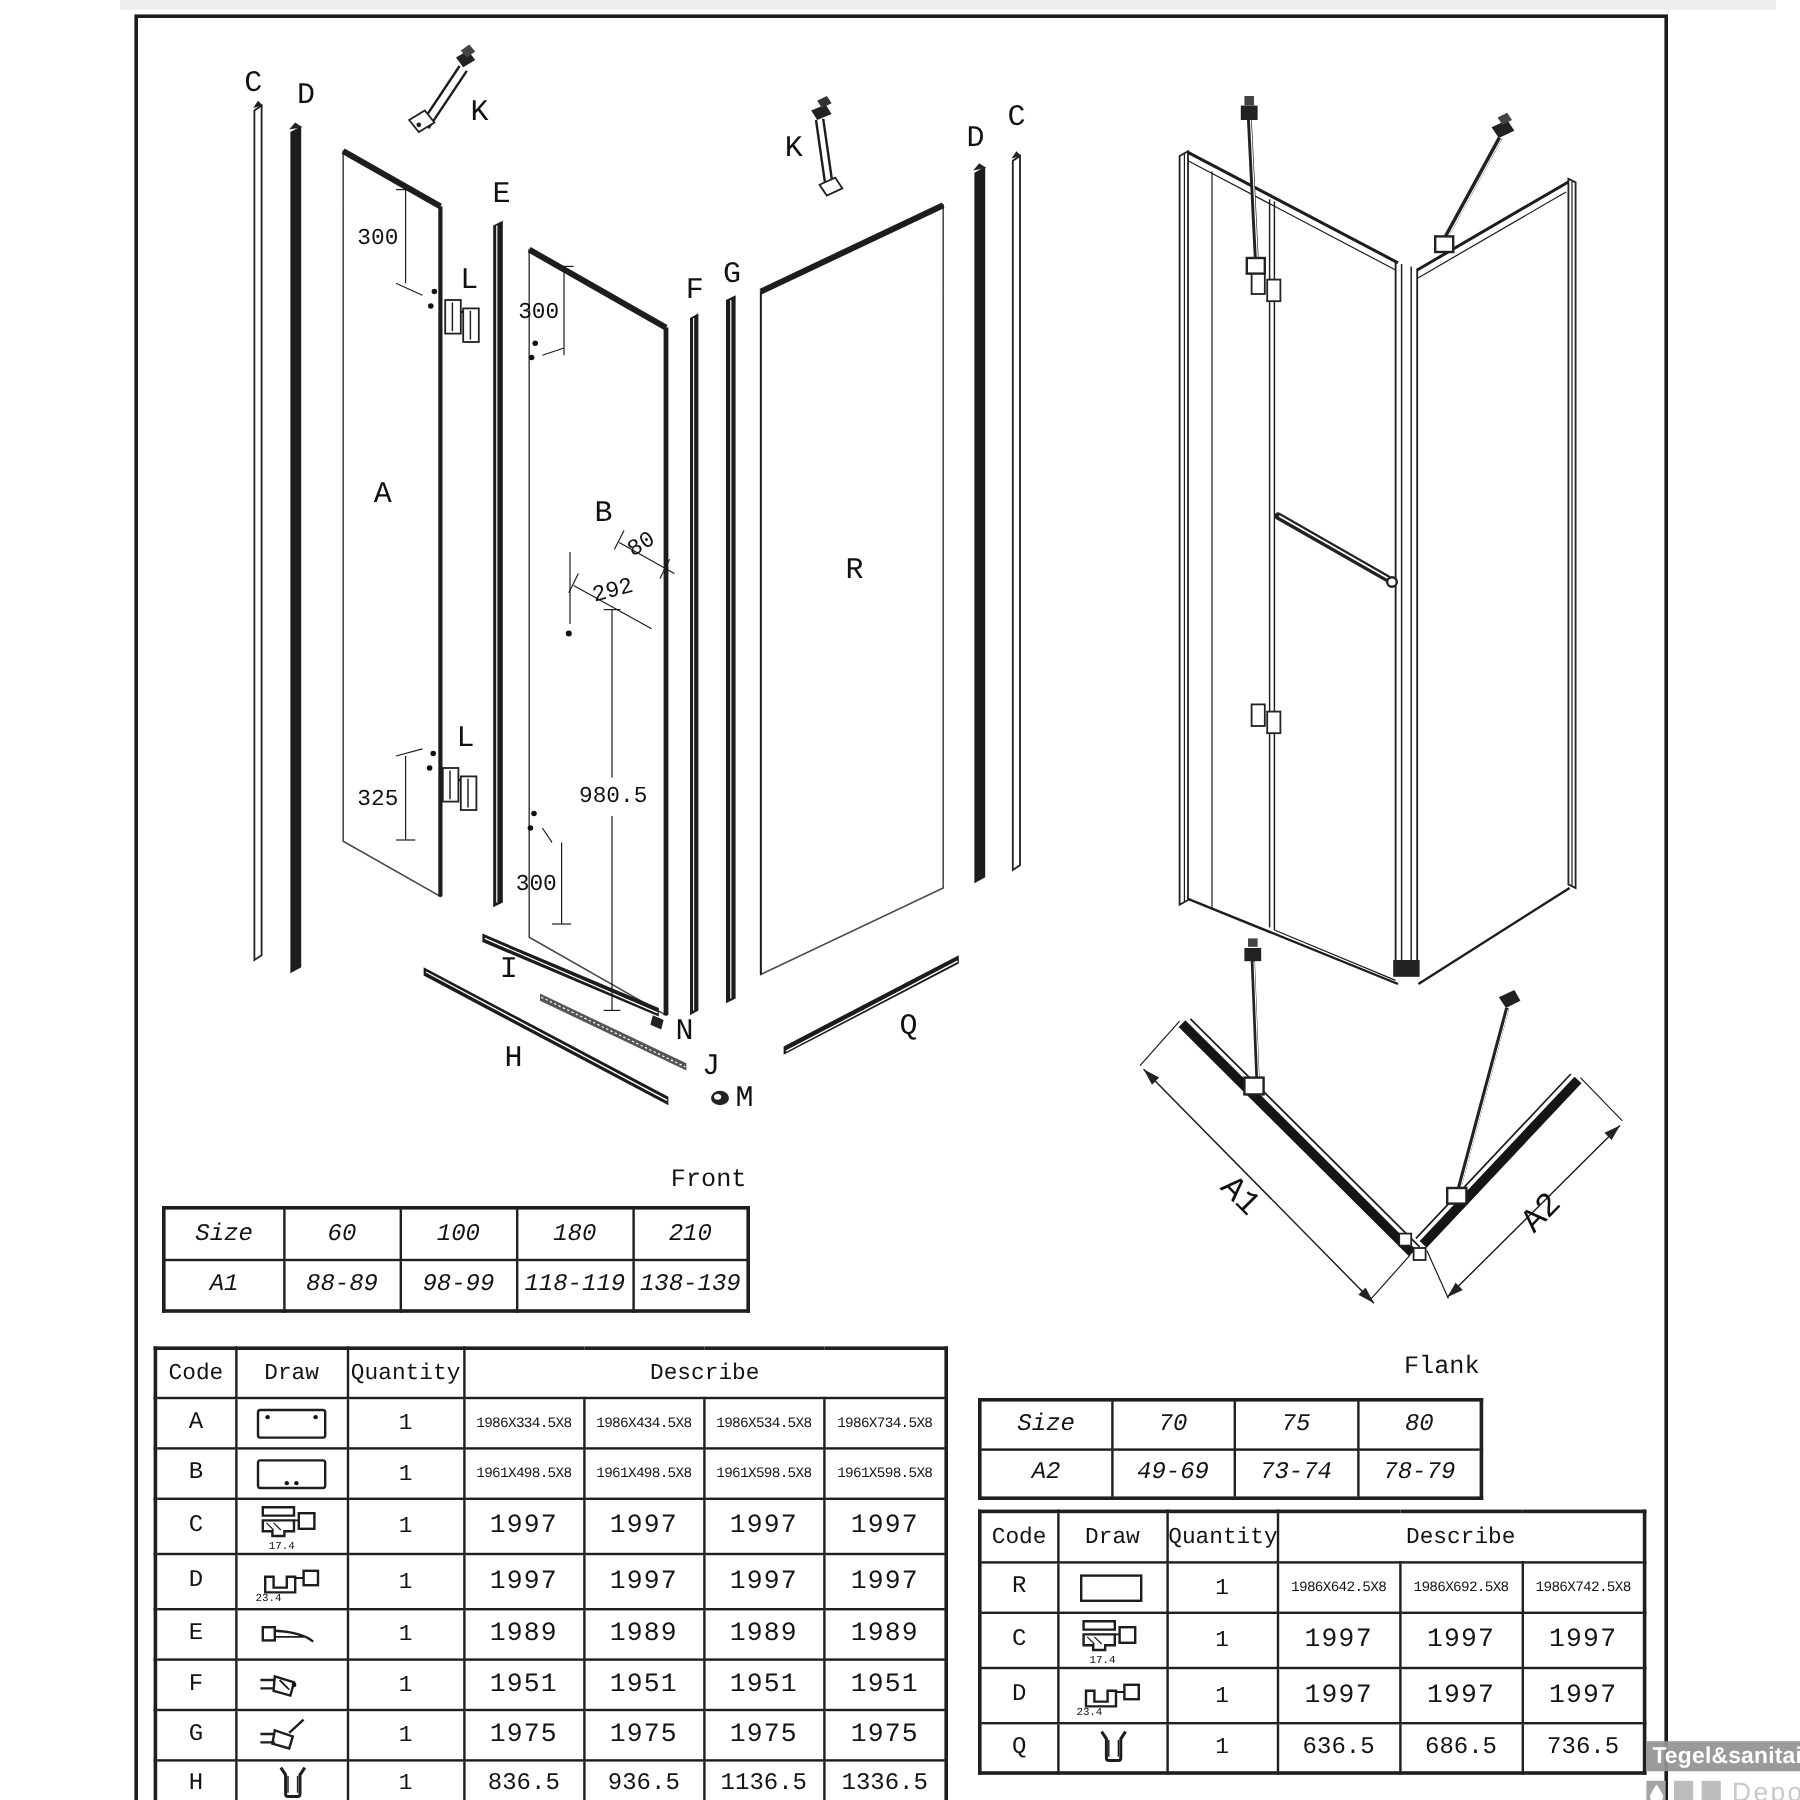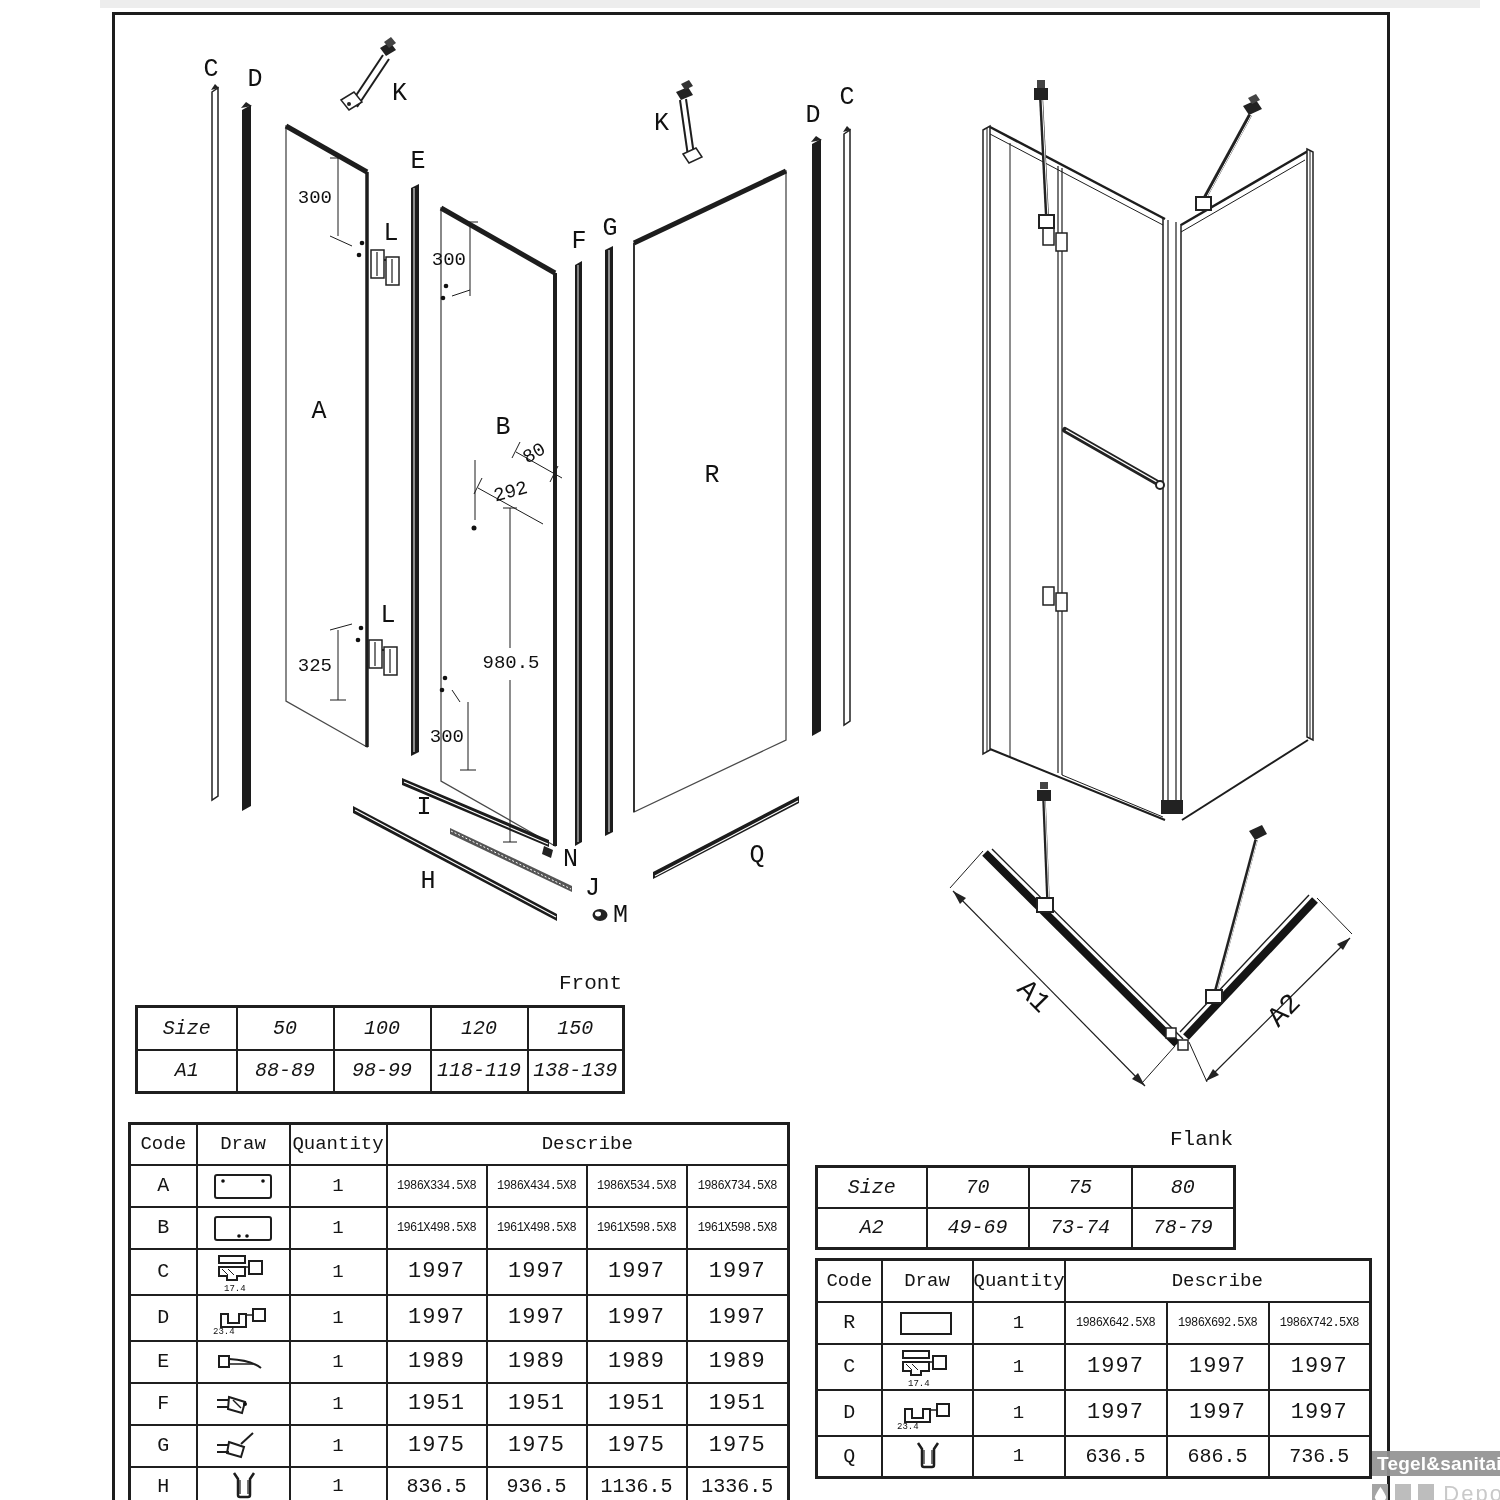--- a/index.html
+++ b/index.html
@@ -315,24 +315,24 @@
   <colgroup>
       <col style="width:100px">
       <col style="width:97px">
       <col style="width:97px">
       <col style="width:97px">
       <col style="width:96px">
     </colgroup>
   <tbody>
       <tr style="height:43px">
     <td class="mid">Size</td>
-    <td class="mid">50</td>
+    <td class="mid">60</td>
     <td class="mid">100</td>
-    <td class="mid">120</td>
-    <td class="mid">150</td>
+    <td class="mid">180</td>
+    <td class="mid">210</td>
   </tr>
   <tr style="height:43px">
     <td class="mid">A1</td>
     <td class="mid">88-89</td>
     <td class="mid">98-99</td>
     <td class="mid">118-119</td>
     <td class="mid">138-139</td>
   </tr>
 </tbody>
   </table>

